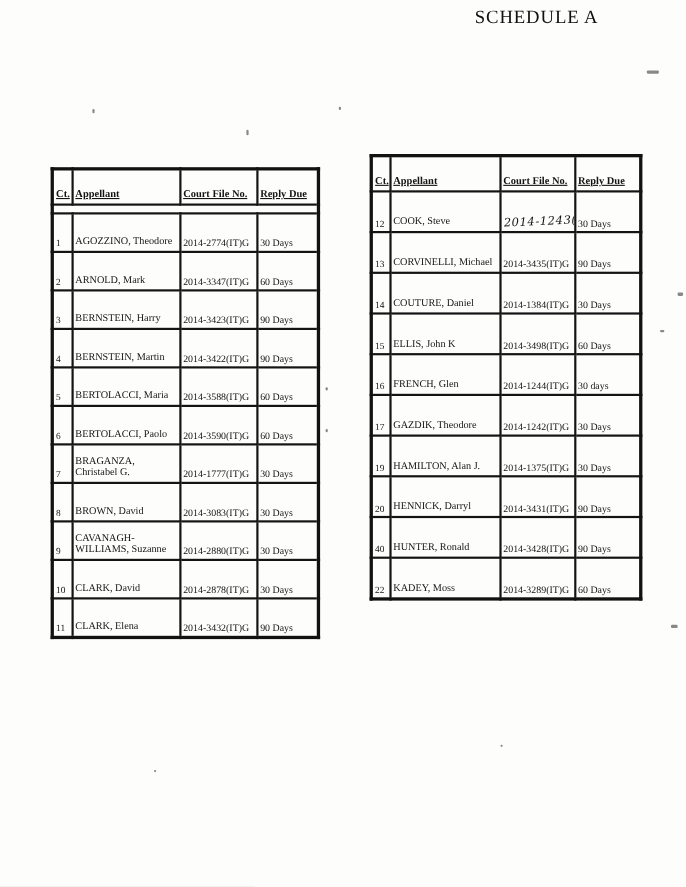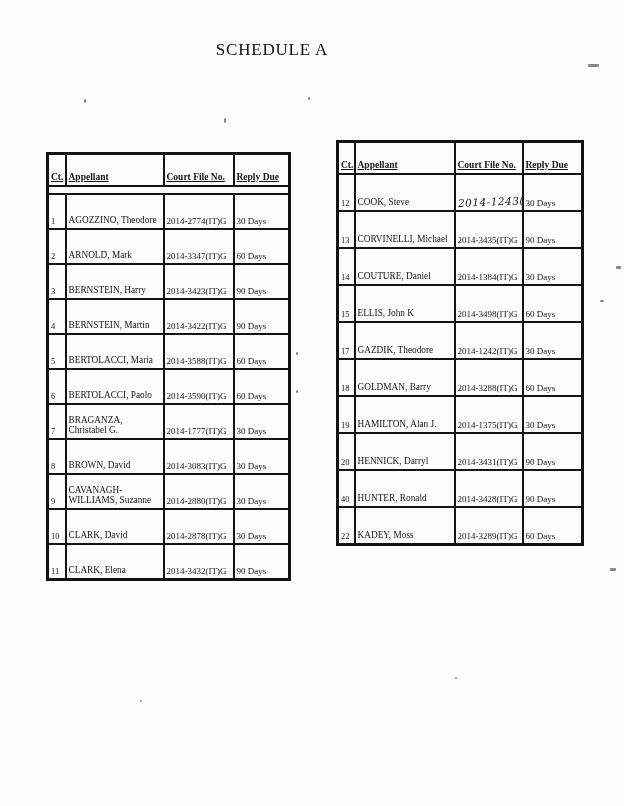--- a/index.html
+++ b/index.html
@@ -7,24 +7,24 @@
     position: relative;
     width: 624px;
     height: 806px;
     background: #fdfdfb;
     font-family: "Liberation Serif", serif;
     color: #141414;
     overflow: hidden;
   }
   .title {
     position: absolute;
-    top: 40px;
+    top: 6px;
     left: 0;
     width: 544px;
-    text-align: center;
+    text-align: right;
     font-size: 17px;
     letter-spacing: 0.8px;
     font-weight: normal;
     color: #101010;
   }
   table.sched {
     position: absolute;
     border-collapse: collapse;
     table-layout: fixed;
     background: #fdfdfb;
@@ -202,30 +202,30 @@
           <td class="col-court_file_no">2014-1384(IT)G</td>
           <td class="col-reply_due">30 Days</td>
         </tr>
         <tr>
           <td class="col-ct">15</td>
           <td class="col-appellant">ELLIS, John K</td>
           <td class="col-court_file_no">2014-3498(IT)G</td>
           <td class="col-reply_due">60 Days</td>
         </tr>
         <tr>
+          <td class="col-ct">16</td>
+          <td class="col-appellant">FRENCH, Glen</td>
+          <td class="col-court_file_no">2014-1244(IT)G</td>
+          <td class="col-reply_due">30 days</td>
+        </tr>
+        <tr>
           <td class="col-ct">17</td>
           <td class="col-appellant">GAZDIK, Theodore</td>
           <td class="col-court_file_no">2014-1242(IT)G</td>
           <td class="col-reply_due">30 Days</td>
-        </tr>
-        <tr>
-          <td class="col-ct">18</td>
-          <td class="col-appellant">GOLDMAN, Barry</td>
-          <td class="col-court_file_no">2014-3288(IT)G</td>
-          <td class="col-reply_due">60 Days</td>
         </tr>
         <tr>
           <td class="col-ct">19</td>
           <td class="col-appellant">HAMILTON, Alan J.</td>
           <td class="col-court_file_no">2014-1375(IT)G</td>
           <td class="col-reply_due">30 Days</td>
         </tr>
         <tr>
           <td class="col-ct">20</td>
           <td class="col-appellant">HENNICK, Darryl</td>

